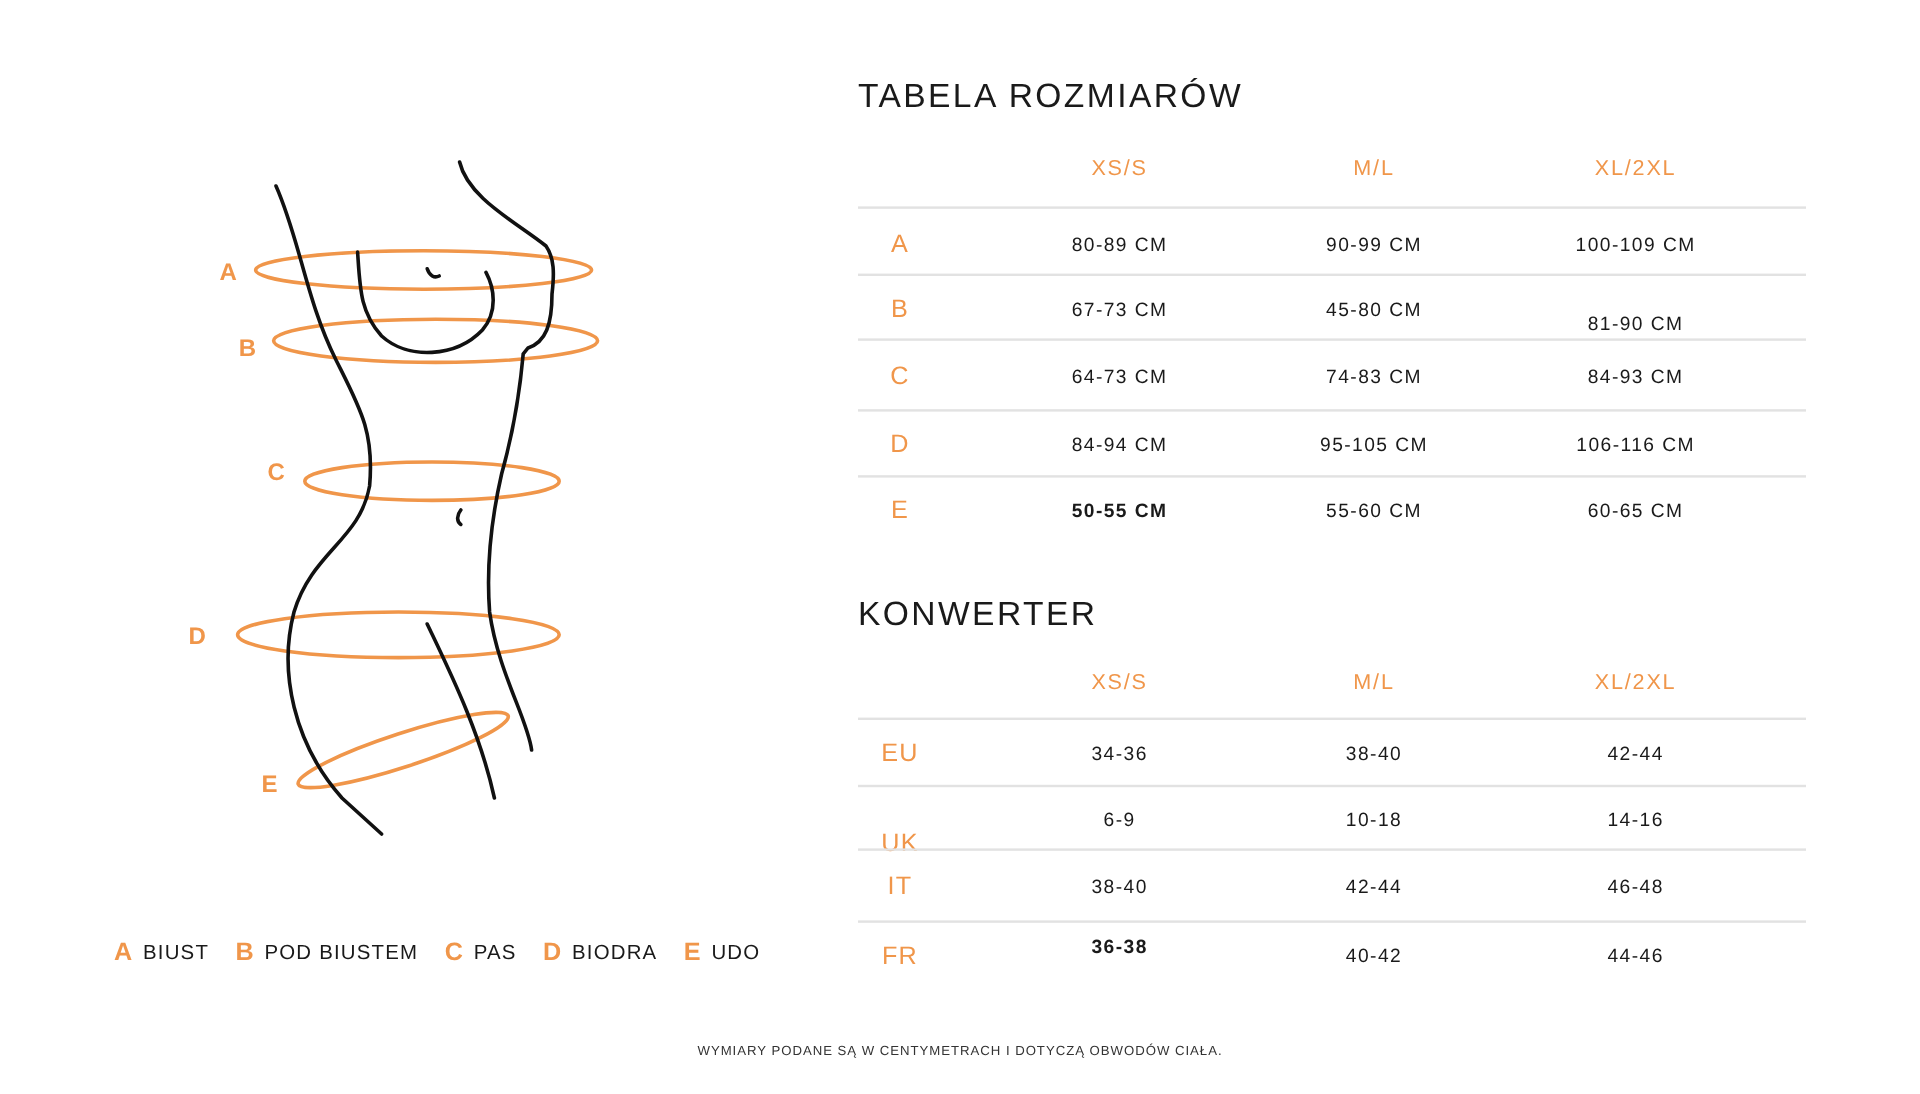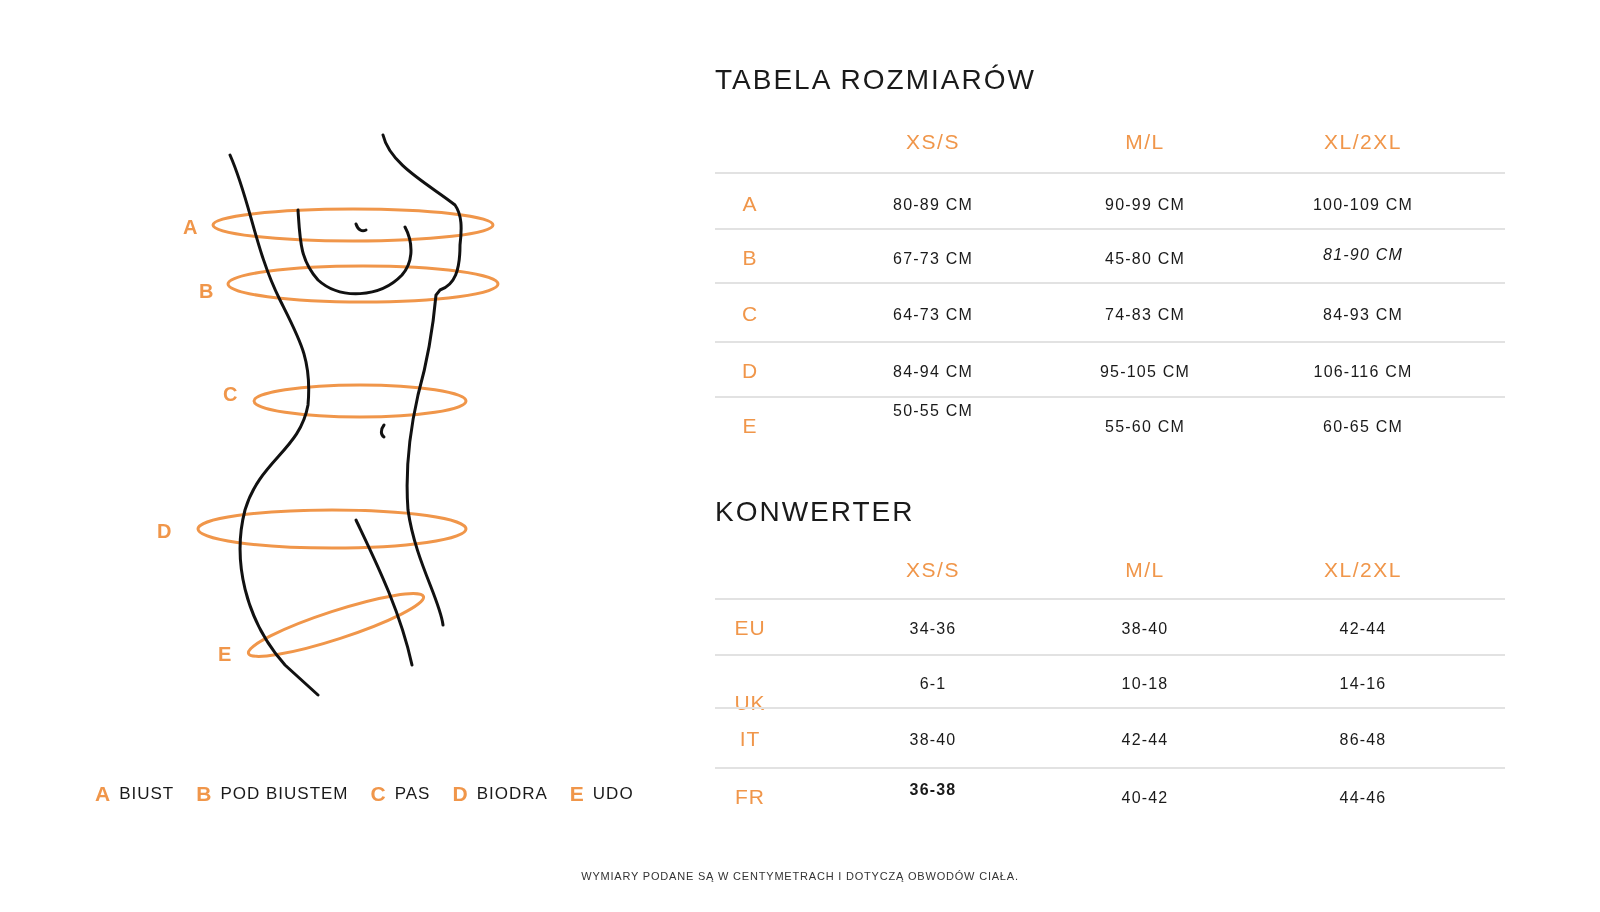--- a/index.html
+++ b/index.html
@@ -15,21 +15,21 @@
   .legend-key { color:#f0964a; font-weight:bold; font-size:21px; }
   .legend-text { color:#1a1a1a; }
 
   .section-title { position:absolute; left:715px; width:790px; 
                    font-size:28px; font-weight:normal; letter-spacing:2px; color:#1a1a1a; }
   .tbl { position:absolute; left:715px; width:790px; }
   .tbl-head { position:relative; height:52px; }
   .col { position:absolute; text-align:center; width:200px; }
   .c0 { left:0; width:70px; text-align:center; }
   .c1 { left:118px; } .c2 { left:330px; } .c3 { left:548px; }
-  .head-cell { color:#f0964a; font-size:21px; letter-spacing:1.5px; top:10px; }
+  .head-cell { color:#f0964a; font-size:18px; letter-spacing:1.5px; top:10px; }
   .tbl-row { position:relative; border-top:2px solid #e2e2e2; }
   .row-key { color:#f0964a; font-size:21px; letter-spacing:1px; }
   .row-val { color:#1a1a1a; font-size:16px; letter-spacing:1.2px; }
   .footer-note { position:absolute; left:0; width:1600px; top:870px; text-align:center;
                  font-size:11px; letter-spacing:0.8px; color:#333; }
 </style>
 </head>
 <body>
 
 <div class="figure">
@@ -97,66 +97,66 @@
   <div class="tbl-row" style="height:54px;">
     <span class="col c0 row-key" style="top:18px;">A</span>
     <span class="col c1 row-val" style="top:22px;">80-89 CM</span>
     <span class="col c2 row-val" style="top:22px;">90-99 CM</span>
     <span class="col c3 row-val" style="top:22px;">100-109 CM</span>
   </div>
   <div class="tbl-row" style="height:52px;">
     <span class="col c0 row-key" style="top:16px;">B</span>
     <span class="col c1 row-val" style="top:20px;">67-73 CM</span>
     <span class="col c2 row-val" style="top:20px;">45-80 CM</span>
-    <span class="col c3 row-val" style="top:16px;font-style:italic;">81-90 CM</span>
+    <span class="col c3 row-val" style="top:32px;">81-90 CM</span>
   </div>
   <div class="tbl-row" style="height:57px;">
     <span class="col c0 row-key" style="top:18px;">C</span>
     <span class="col c1 row-val" style="top:22px;">64-73 CM</span>
     <span class="col c2 row-val" style="top:22px;">74-83 CM</span>
     <span class="col c3 row-val" style="top:22px;">84-93 CM</span>
   </div>
   <div class="tbl-row" style="height:53px;">
     <span class="col c0 row-key" style="top:16px;">D</span>
     <span class="col c1 row-val" style="top:20px;">84-94 CM</span>
     <span class="col c2 row-val" style="top:20px;">95-105 CM</span>
     <span class="col c3 row-val" style="top:20px;">106-116 CM</span>
   </div>
   <div class="tbl-row" style="height:54px;">
     <span class="col c0 row-key" style="top:16px;">E</span>
-    <span class="col c1 row-val" style="top:4px;">50-55 CM</span>
+    <span class="col c1 row-val" style="top:20px;font-weight:bold;">50-55 CM</span>
     <span class="col c2 row-val" style="top:20px;">55-60 CM</span>
     <span class="col c3 row-val" style="top:20px;">60-65 CM</span>
   </div>
 </div>
 
 <div class="section-title" style="top:496px;">KONWERTER</div>
 <div class="tbl" style="top:548px;">
   <div class="tbl-head" style="height:50px;">
     <span class="col c1 head-cell">XS/S</span>
     <span class="col c2 head-cell">M/L</span>
     <span class="col c3 head-cell">XL/2XL</span>
   </div>
   <div class="tbl-row" style="height:54px;">
     <span class="col c0 row-key" style="top:16px;">EU</span>
     <span class="col c1 row-val" style="top:20px;">34-36</span>
     <span class="col c2 row-val" style="top:20px;">38-40</span>
     <span class="col c3 row-val" style="top:20px;">42-44</span>
   </div>
   <div class="tbl-row" style="height:51px;">
     <span class="col c0 row-key" style="top:15px;margin-top:20px;">UK</span>
-    <span class="col c1 row-val" style="top:19px;">6-1</span>
+    <span class="col c1 row-val" style="top:19px;">6-9</span>
     <span class="col c2 row-val" style="top:19px;">10-18</span>
     <span class="col c3 row-val" style="top:19px;">14-16</span>
   </div>
   <div class="tbl-row" style="height:58px;">
     <span class="col c0 row-key" style="top:18px;">IT</span>
     <span class="col c1 row-val" style="top:22px;">38-40</span>
     <span class="col c2 row-val" style="top:22px;">42-44</span>
-    <span class="col c3 row-val" style="top:22px;">86-48</span>
+    <span class="col c3 row-val" style="top:22px;">46-48</span>
   </div>
   <div class="tbl-row" style="height:54px;">
     <span class="col c0 row-key" style="top:16px;">FR</span>
     <span class="col c1 row-val" style="top:12px;font-weight:bold;">36-38</span>
     <span class="col c2 row-val" style="top:20px;">40-42</span>
     <span class="col c3 row-val" style="top:20px;">44-46</span>
   </div>
 </div>
 
 <div class="footer-note">WYMIARY PODANE SĄ W CENTYMETRACH I DOTYCZĄ OBWODÓW CIAŁA.</div>

